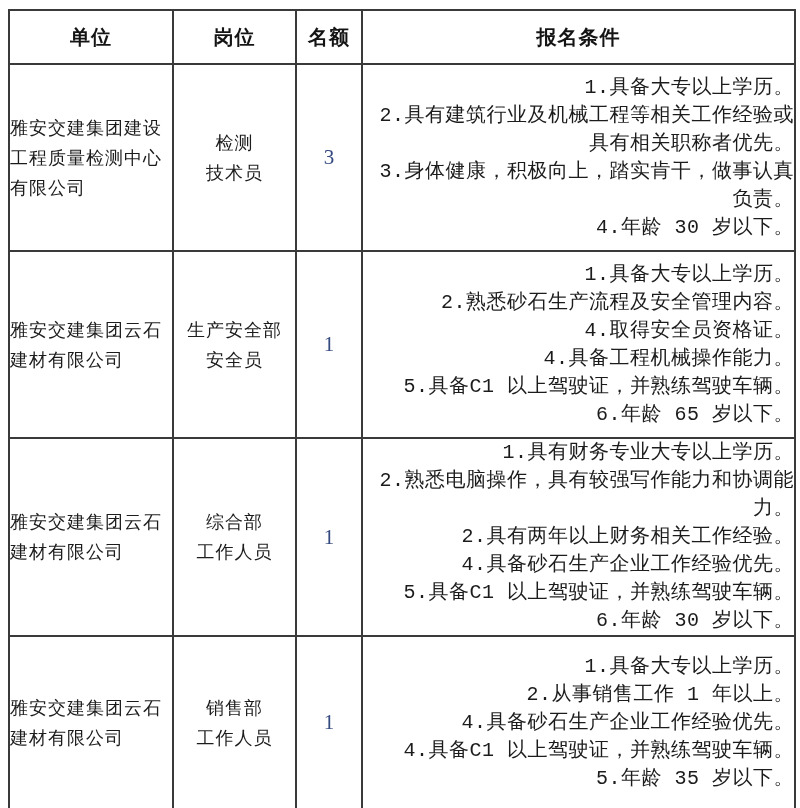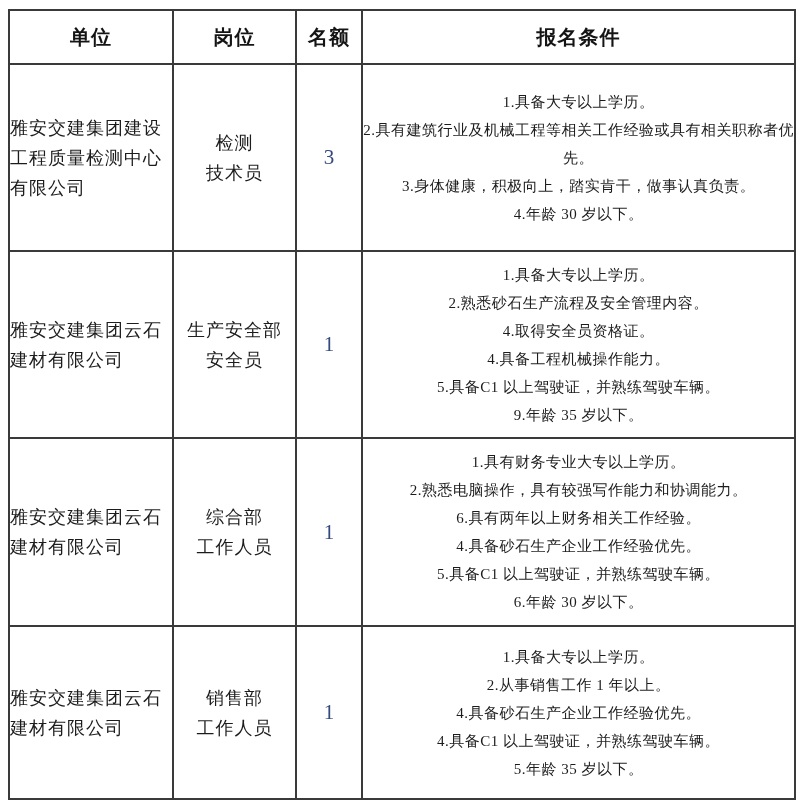--- a/index.html
+++ b/index.html
@@ -61,23 +61,24 @@
     line-height: 30px;
     letter-spacing: 1px;
     margin-top: 28px;
   }
   td.quota-cell {
     text-align: center;
     font-size: 21px;
     color: #33497f;
   }
   td.req-cell {
-    text-align: center;
-    font-size: 15px;
+    text-align: right;
+    font-size: 20px;
     padding: 6px 4px 6px 8px;
+    font-family: Liberation Mono, monospace;
   }
   .req-line {
     line-height: 28px;
     letter-spacing: 0.5px;
     word-break: break-all;
   }
 </style>
 </head>
 <body>
 
@@ -119,35 +120,35 @@
         <div>生产安全部</div>
         <div>安全员</div>
       </td>
       <td class="quota-cell">1</td>
       <td class="req-cell">
         <div class="req-line">1.具备大专以上学历。</div>
         <div class="req-line">2.熟悉砂石生产流程及安全管理内容。</div>
         <div class="req-line">4.取得安全员资格证。</div>
         <div class="req-line">4.具备工程机械操作能力。</div>
         <div class="req-line">5.具备C1 以上驾驶证，并熟练驾驶车辆。</div>
-        <div class="req-line">9.年龄 35 岁以下。</div>
+        <div class="req-line">6.年龄 65 岁以下。</div>
       </td>
     </tr>
 
     <tr class="r2">
       <td class="unit-cell">雅安交建集团云石建材有限公司</td>
       <td class="pos-cell">
         <div>综合部</div>
         <div>工作人员</div>
       </td>
       <td class="quota-cell">1</td>
       <td class="req-cell">
         <div class="req-line">1.具有财务专业大专以上学历。</div>
         <div class="req-line">2.熟悉电脑操作，具有较强写作能力和协调能力。</div>
-        <div class="req-line">6.具有两年以上财务相关工作经验。</div>
+        <div class="req-line">2.具有两年以上财务相关工作经验。</div>
         <div class="req-line">4.具备砂石生产企业工作经验优先。</div>
         <div class="req-line">5.具备C1 以上驾驶证，并熟练驾驶车辆。</div>
         <div class="req-line">6.年龄 30 岁以下。</div>
       </td>
     </tr>
 
     <tr class="r3">
       <td class="unit-cell">雅安交建集团云石建材有限公司</td>
       <td class="pos-cell">
         <div>销售部</div>

